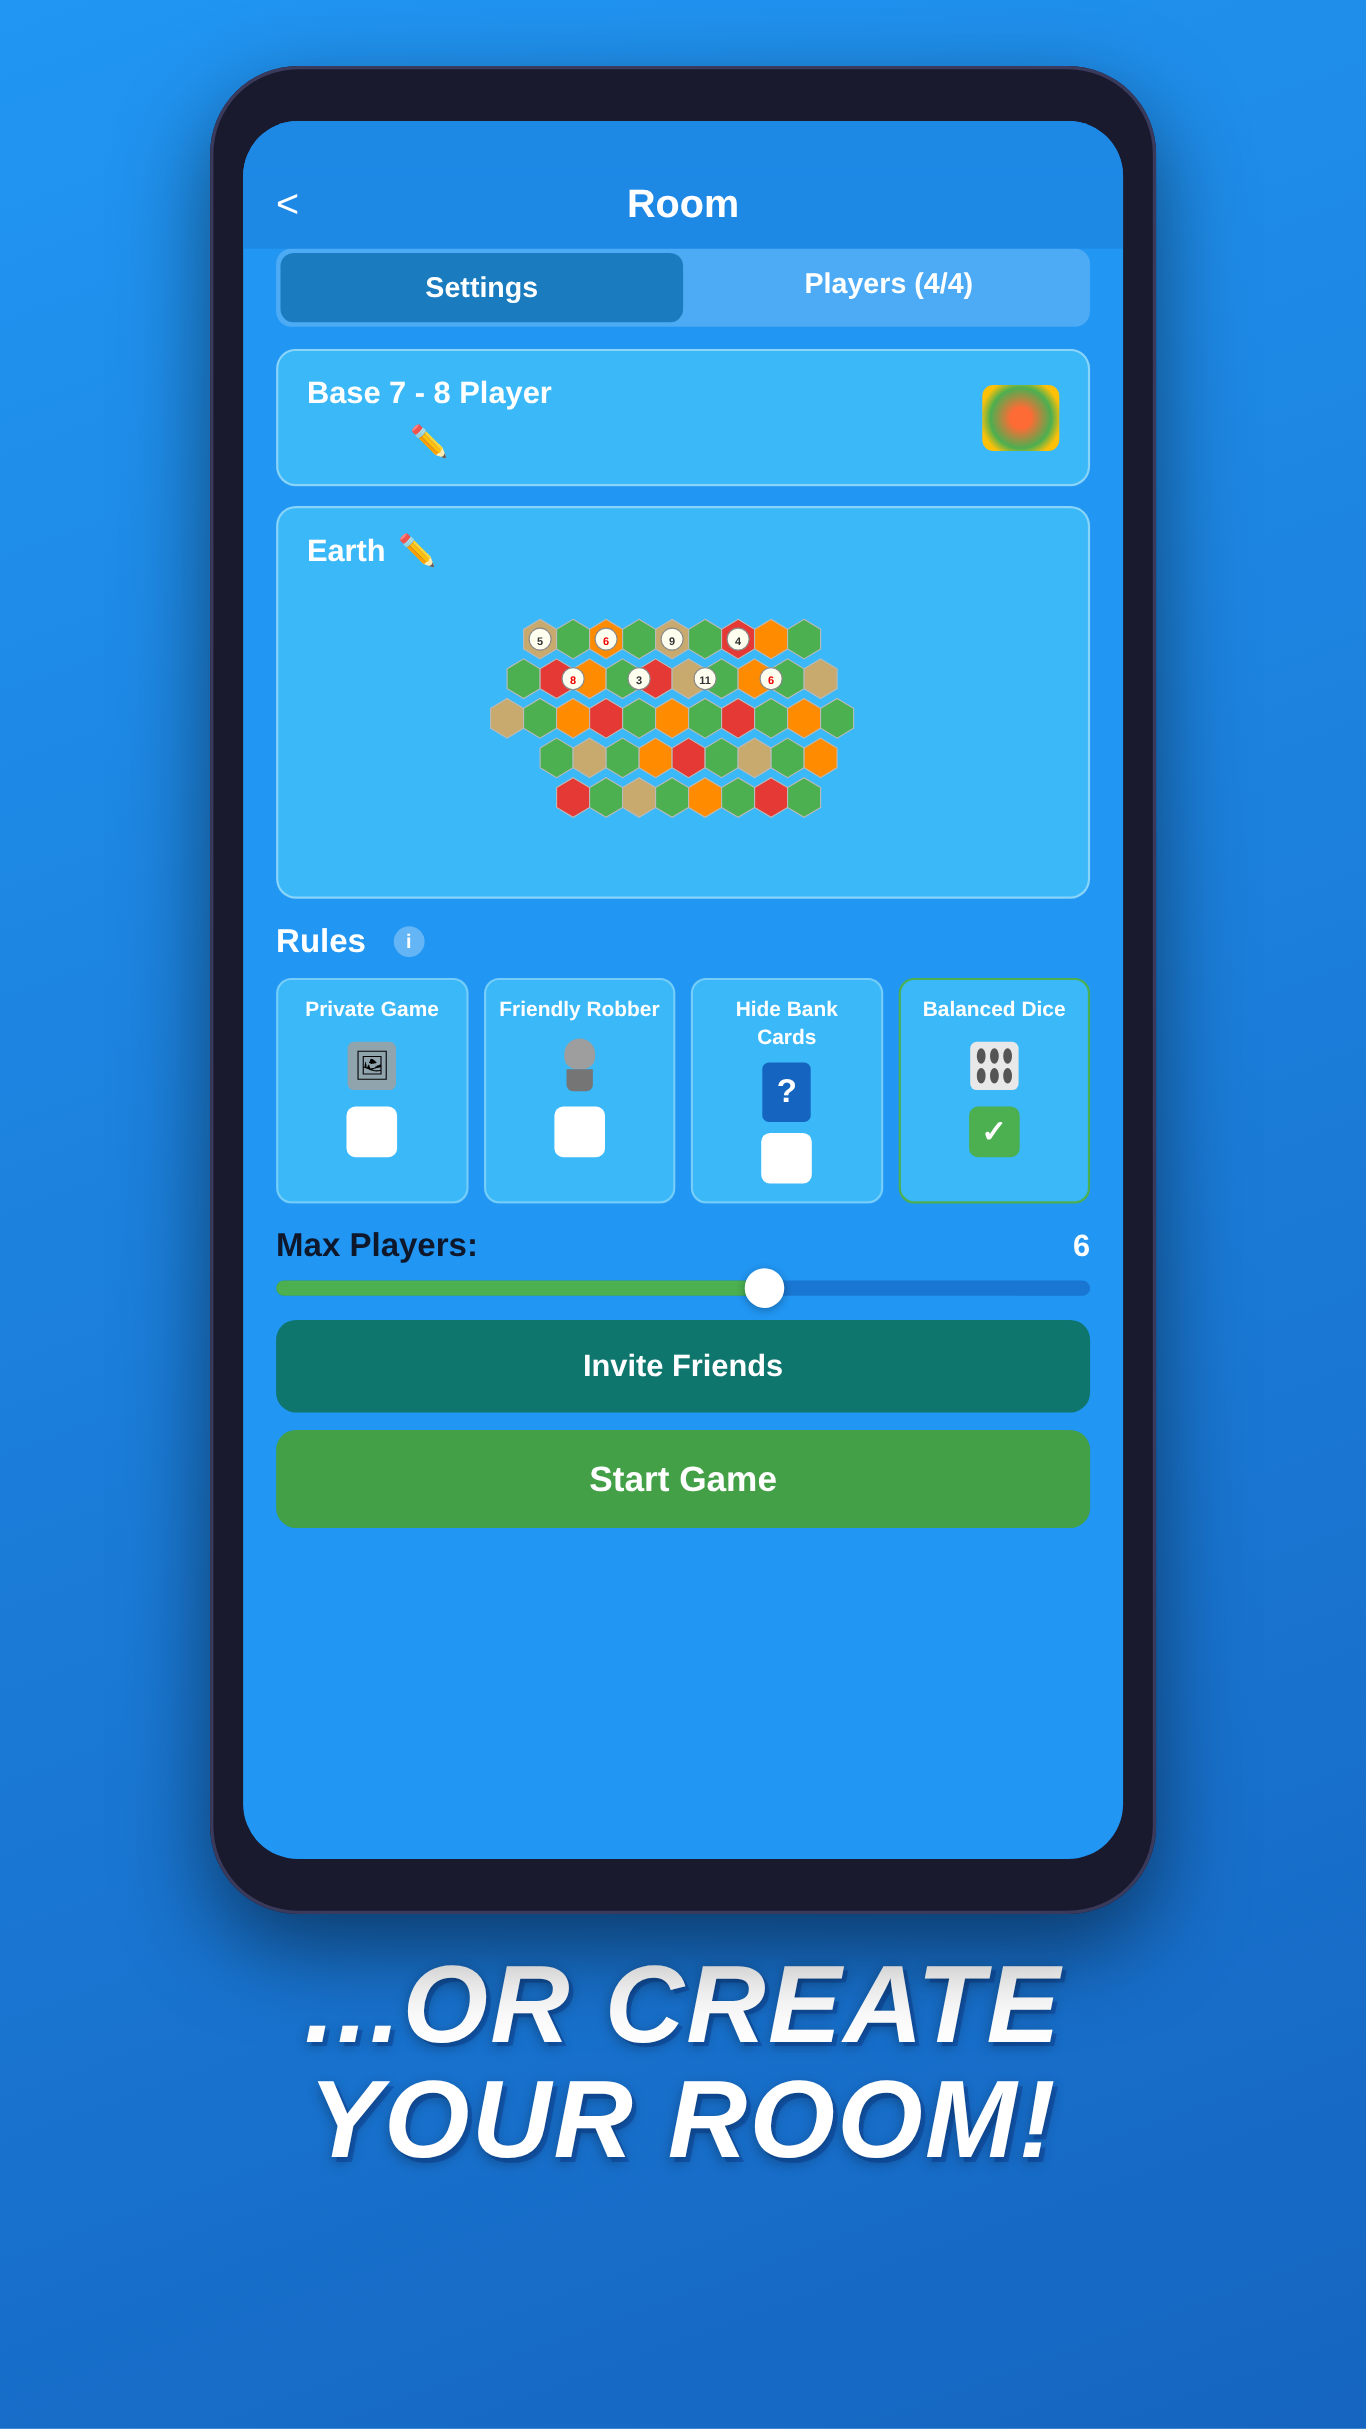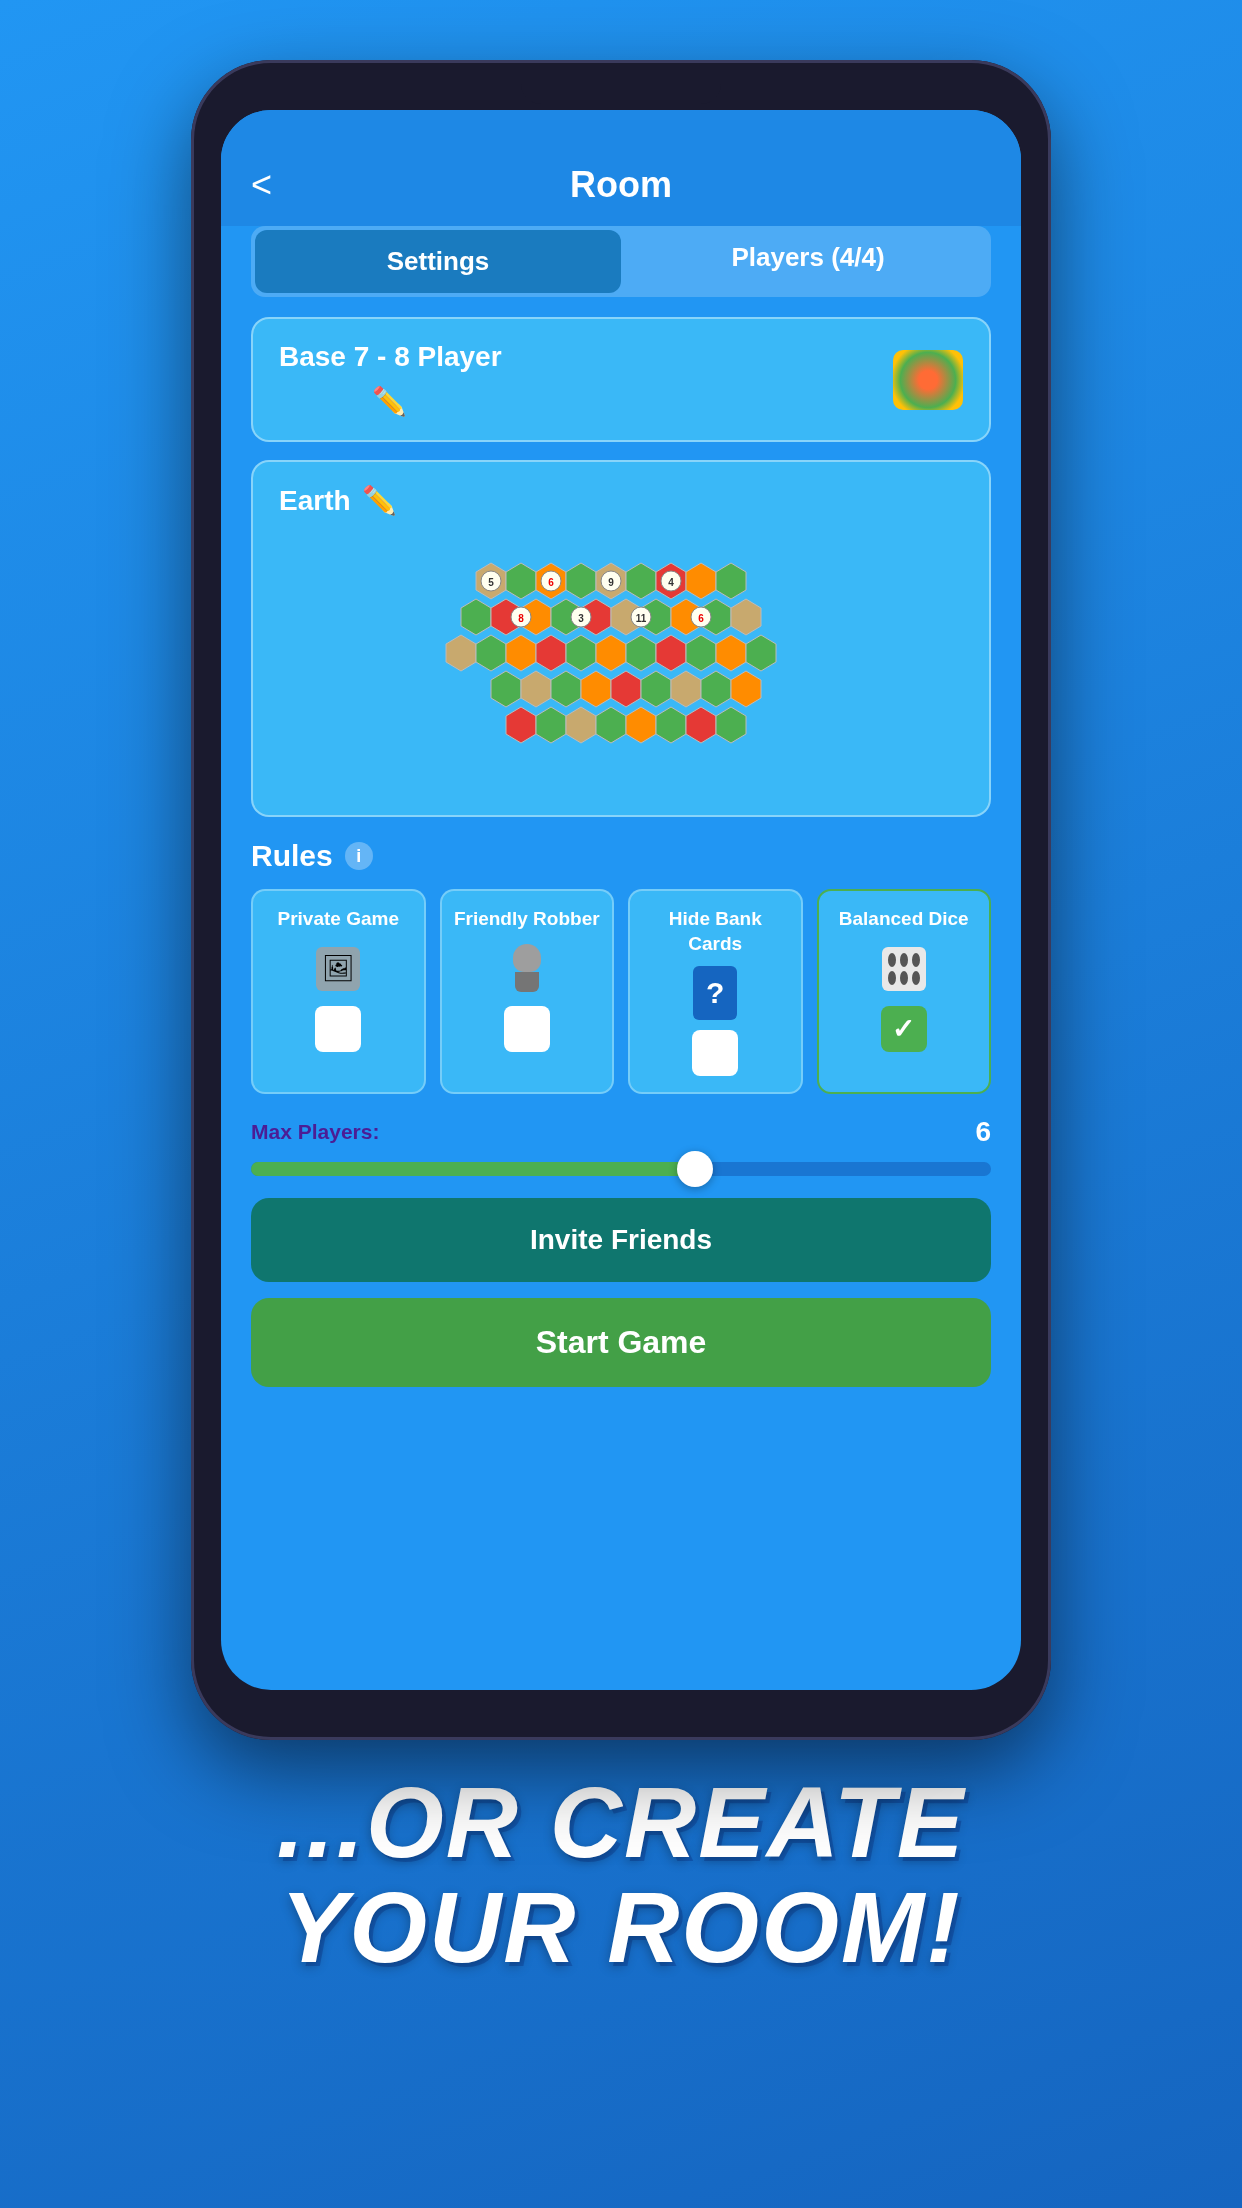--- a/index.html
+++ b/index.html
@@ -174,21 +174,21 @@
     .rules-section {
       margin-bottom: 22px;
     }
     .rules-title {
       color: white;
       font-size: 30px;
       font-weight: 700;
       margin-bottom: 16px;
       display: flex;
       align-items: center;
-      gap: 12px;
+      gap: 25px;
     }
     .info-icon {
       width: 28px;
       height: 28px;
       background: rgba(255,255,255,0.3);
       border-radius: 50%;
       display: inline-flex;
       align-items: center;
       justify-content: center;
       color: white;
@@ -249,22 +249,22 @@
     .slider-section {
       margin-bottom: 22px;
     }
     .slider-label-row {
       display: flex;
       justify-content: space-between;
       align-items: center;
       margin-bottom: 14px;
     }
     .slider-label {
-      color: #4c1d95;
-      font-size: 21px;
+      color: #0f172a;
+      font-size: 30px;
       font-weight: 700;
     }
     .slider-value {
       color: white;
       font-size: 28px;
       font-weight: 700;
     }
     .slider-track {
       width: 100%;
       height: 14px;

